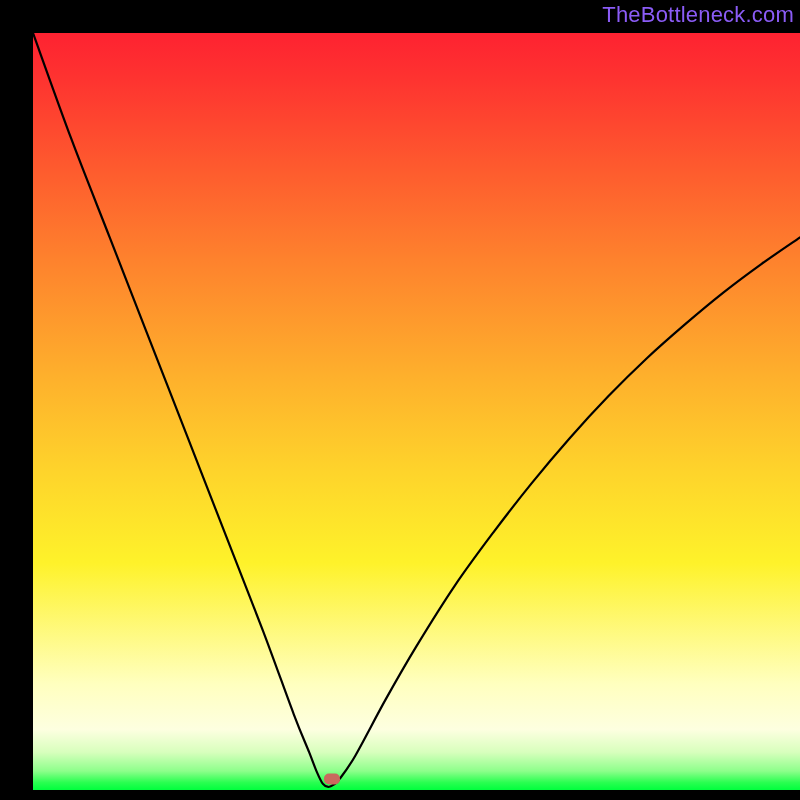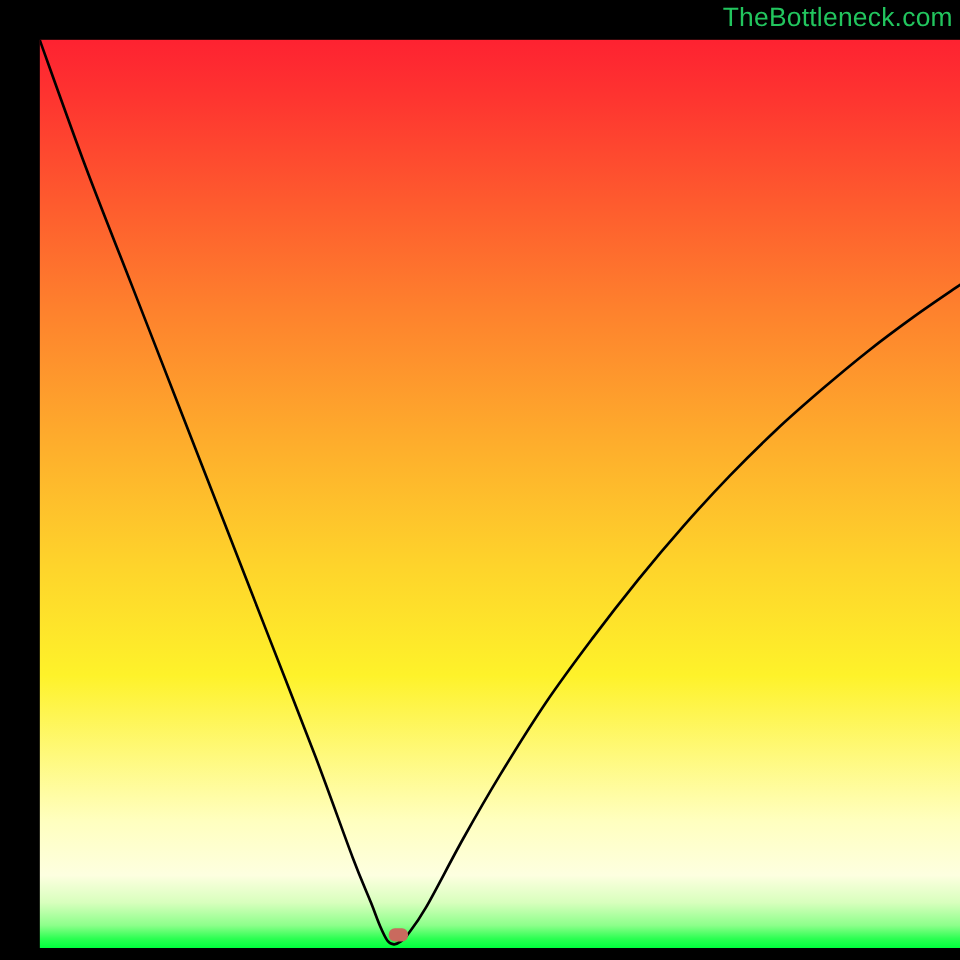--- a/index.html
+++ b/index.html
@@ -8,21 +8,21 @@
     width: 800px;
     height: 800px;
     background: #000;
     position: relative;
     overflow: hidden;
   }
   .watermark {
     position: absolute;
     top: 2px;
     right: 6px;
-    color: #22c55e;
+    color: #8b5cf6;
     font-family: Arial, Helvetica, sans-serif;
     font-size: 22px;
     font-weight: 500;
     letter-spacing: 0.2px;
     z-index: 10;
   }
   .plot-frame {
     position: absolute;
     left: 33px;
     top: 33px;

